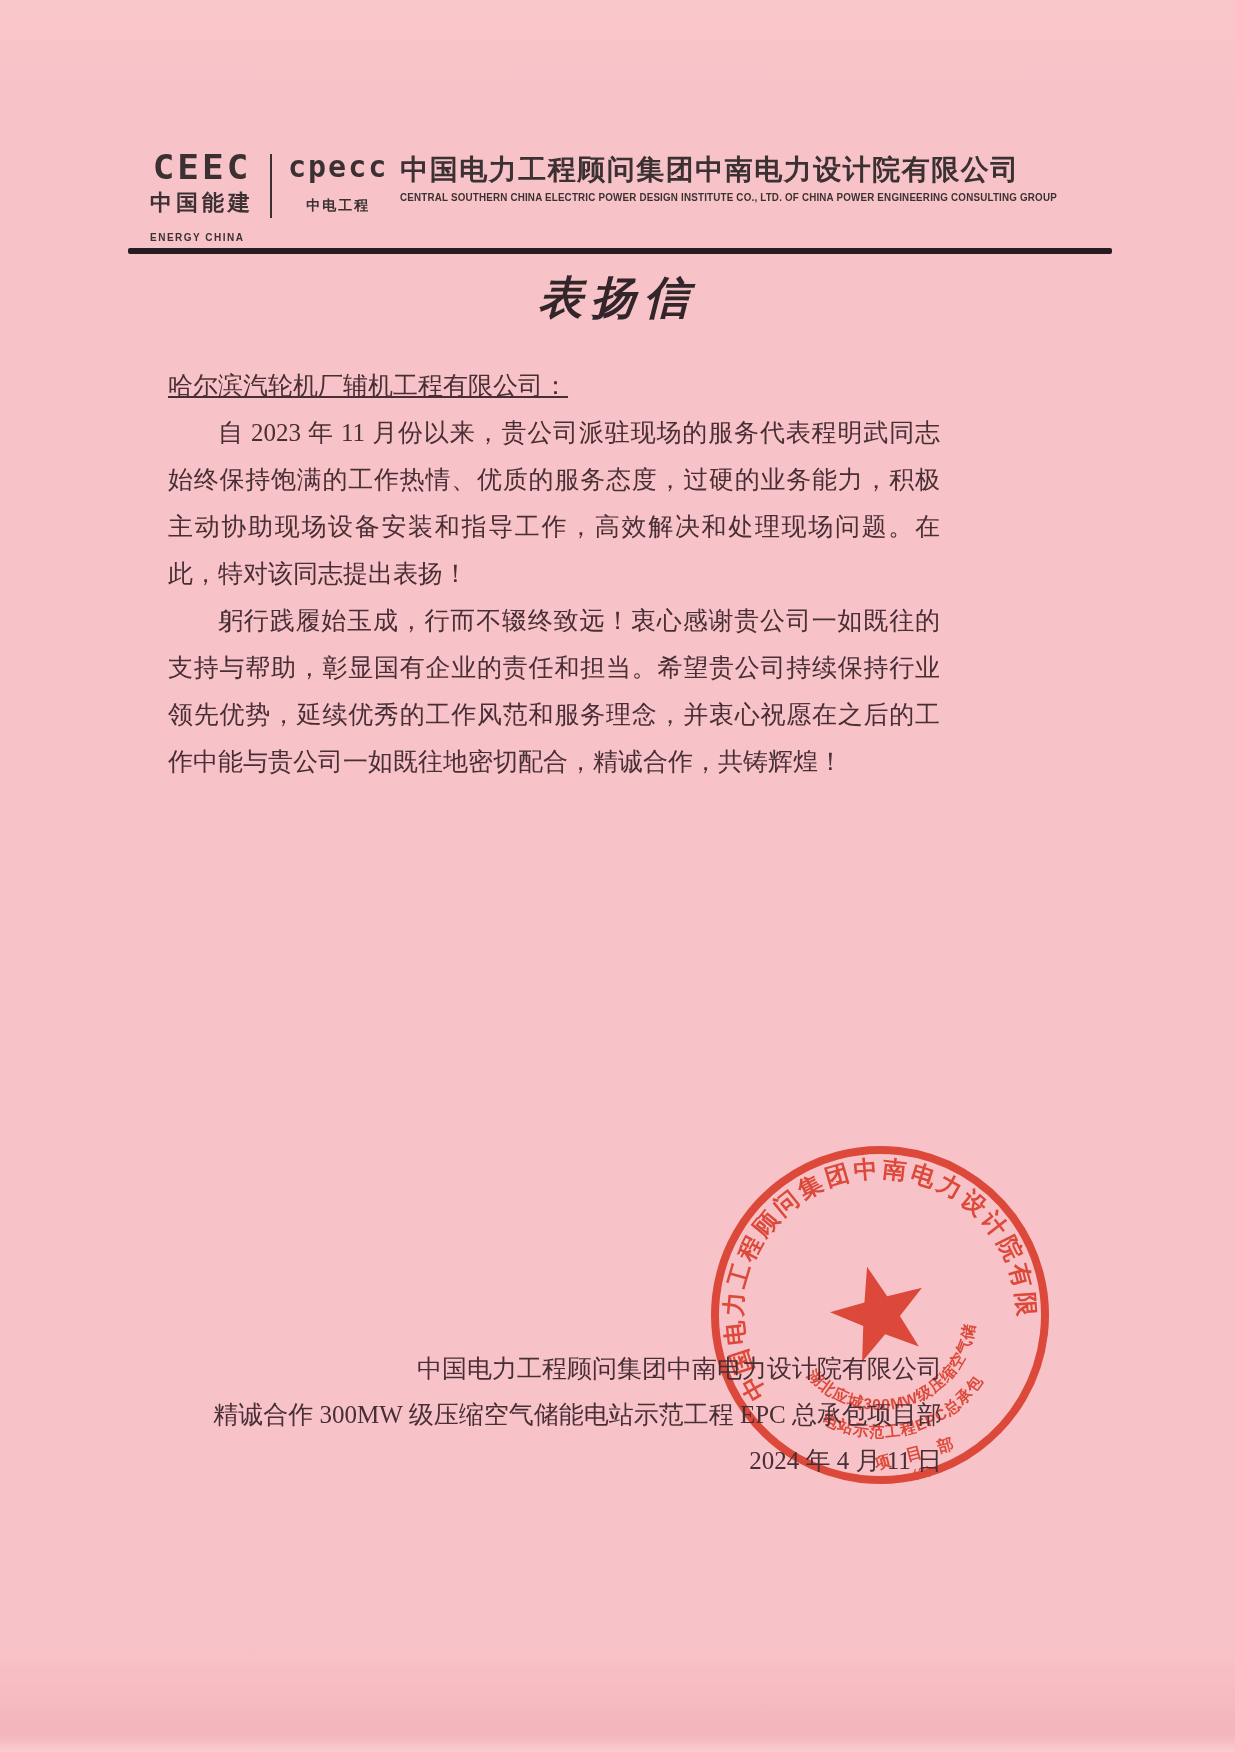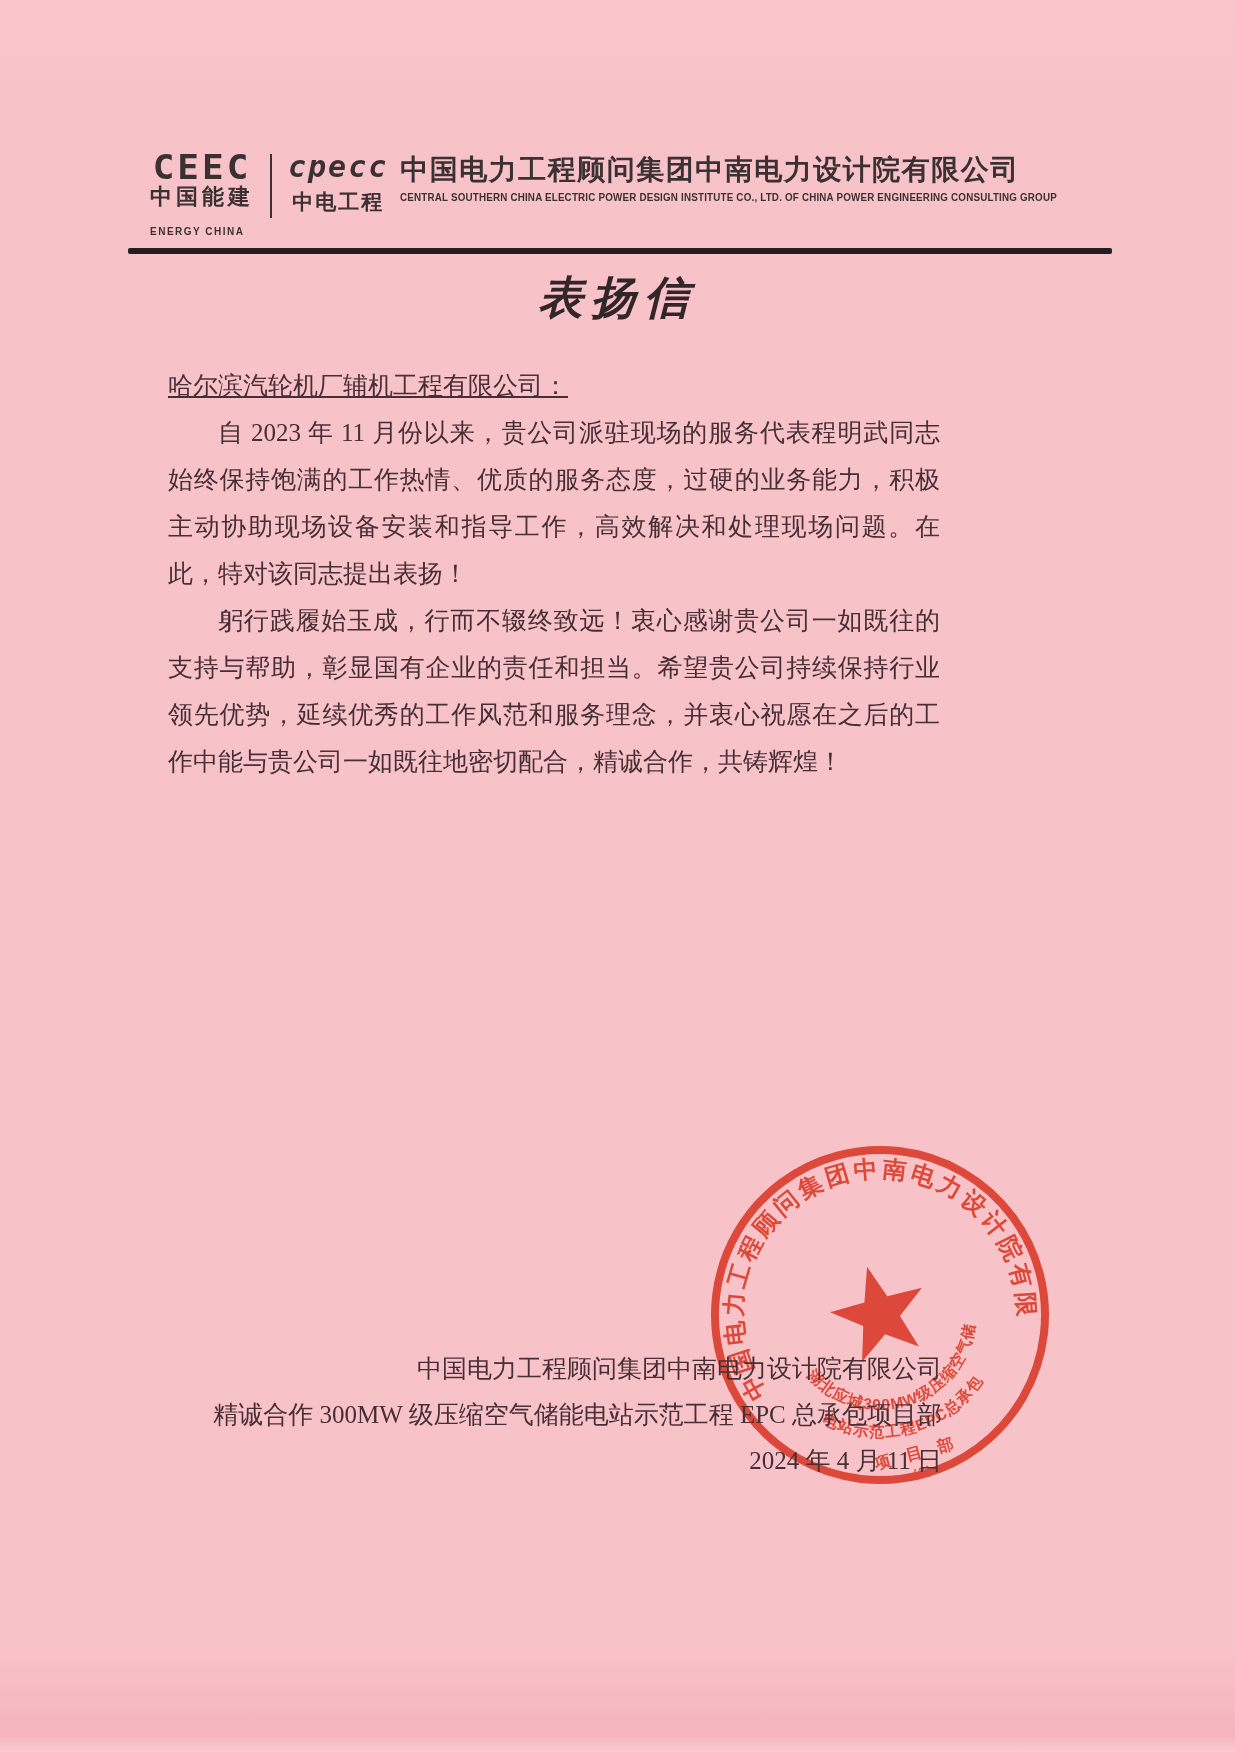--- a/index.html
+++ b/index.html
@@ -13,25 +13,25 @@
   }
   
   .header{
     position:absolute;left:150px;top:150px;width:980px;
     display:flex;align-items:flex-start;
     font-family:"Liberation Sans","DejaVu Sans",sans-serif;
     color:#3b3132;
   }
   .logo-block{display:flex;flex-direction:column;align-items:center;line-height:1;}
   .ceec-mark{font-weight:900;font-size:36px;letter-spacing:3px;font-family:"DejaVu Sans Mono","Liberation Mono",monospace;transform:scaleY(.92);}
-  .ceec-cn{font-size:22px;font-weight:700;letter-spacing:4px;margin-top:0;}
+  .ceec-cn{font-size:22px;font-weight:700;letter-spacing:4px;margin-top:6px;}
   .ceec-en{font-size:10px;font-weight:700;letter-spacing:1.5px;margin-top:19px;align-self:flex-start;}
   .logo-divider{width:2px;height:64px;background:#3b3132;margin:4px 16px 0 16px;}
-  .cpecc-mark{font-weight:900;font-style:italic;font-size:30px;letter-spacing:2px;font-family:"DejaVu Sans Mono","Liberation Mono",monospace;margin-top:2px;}
-  .cpecc-cn{font-size:21px;font-weight:700;letter-spacing:2px;margin-top:9px;}
+  .cpecc-mark{font-weight:900;font-size:30px;letter-spacing:2px;font-family:"DejaVu Sans Mono","Liberation Mono",monospace;margin-top:2px;}
+  .cpecc-cn{font-size:14px;font-weight:700;letter-spacing:2px;margin-top:16px;}
   .company-block{margin-left:12px;line-height:1;}
   .company-cn{font-size:28px;font-weight:700;letter-spacing:1.5px;white-space:nowrap;margin-top:6px;}
   .company-en{font-size:10px;font-weight:700;letter-spacing:.2px;white-space:nowrap;margin-top:9px;transform-origin:left;transform:scaleX(.98);}
   .header-rule{
     position:absolute;left:128px;top:248px;width:984px;height:6px;
     background:#241c1e;border-radius:2px;
   }
   
   .letter-title{
     position:absolute;left:0;top:268px;width:100%;

